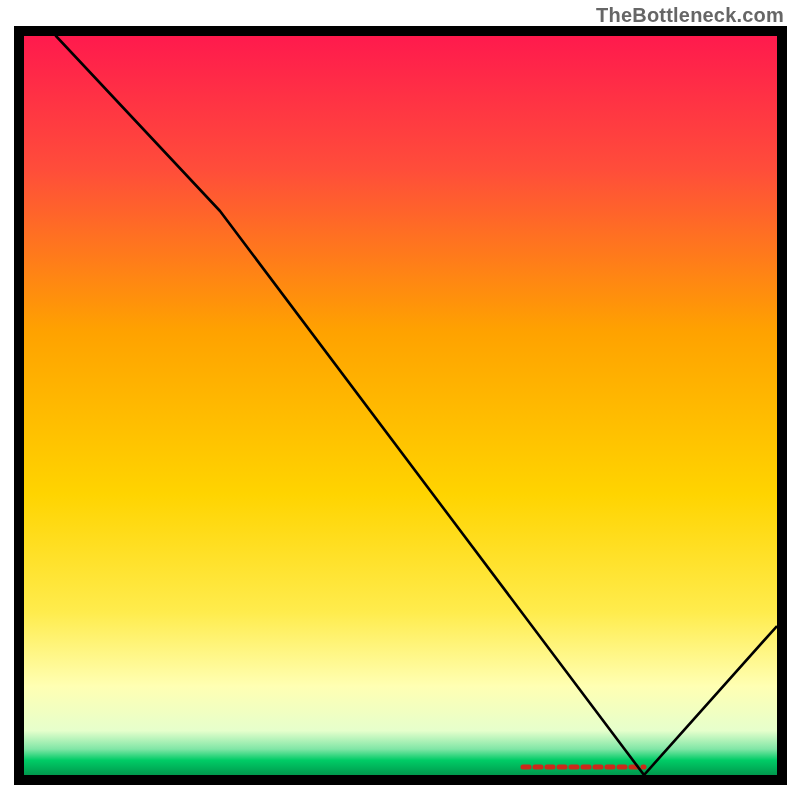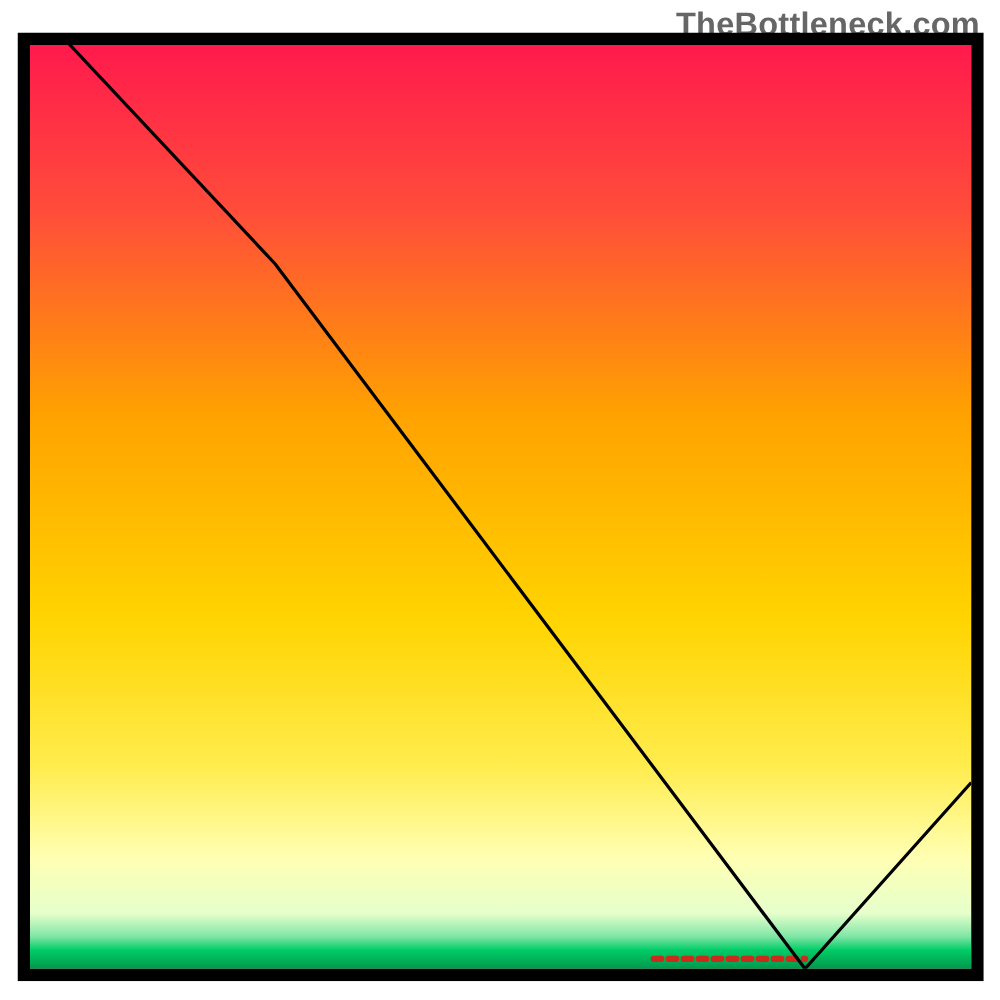--- a/index.html
+++ b/index.html
@@ -12,21 +12,21 @@
   }
   .container {
     position: relative;
     width: 800px;
     height: 800px;
   }
   .watermark {
     position: absolute;
     top: 4px;
     right: 16px;
-    font-size: 26px;
+    font-size: 20px;
     font-weight: bold;
     color: #666666;
     letter-spacing: 0.2px;
   }
   .chart {
     position: absolute;
     top: 26px;
     left: 14px;
     width: 773px;
     height: 759px;

